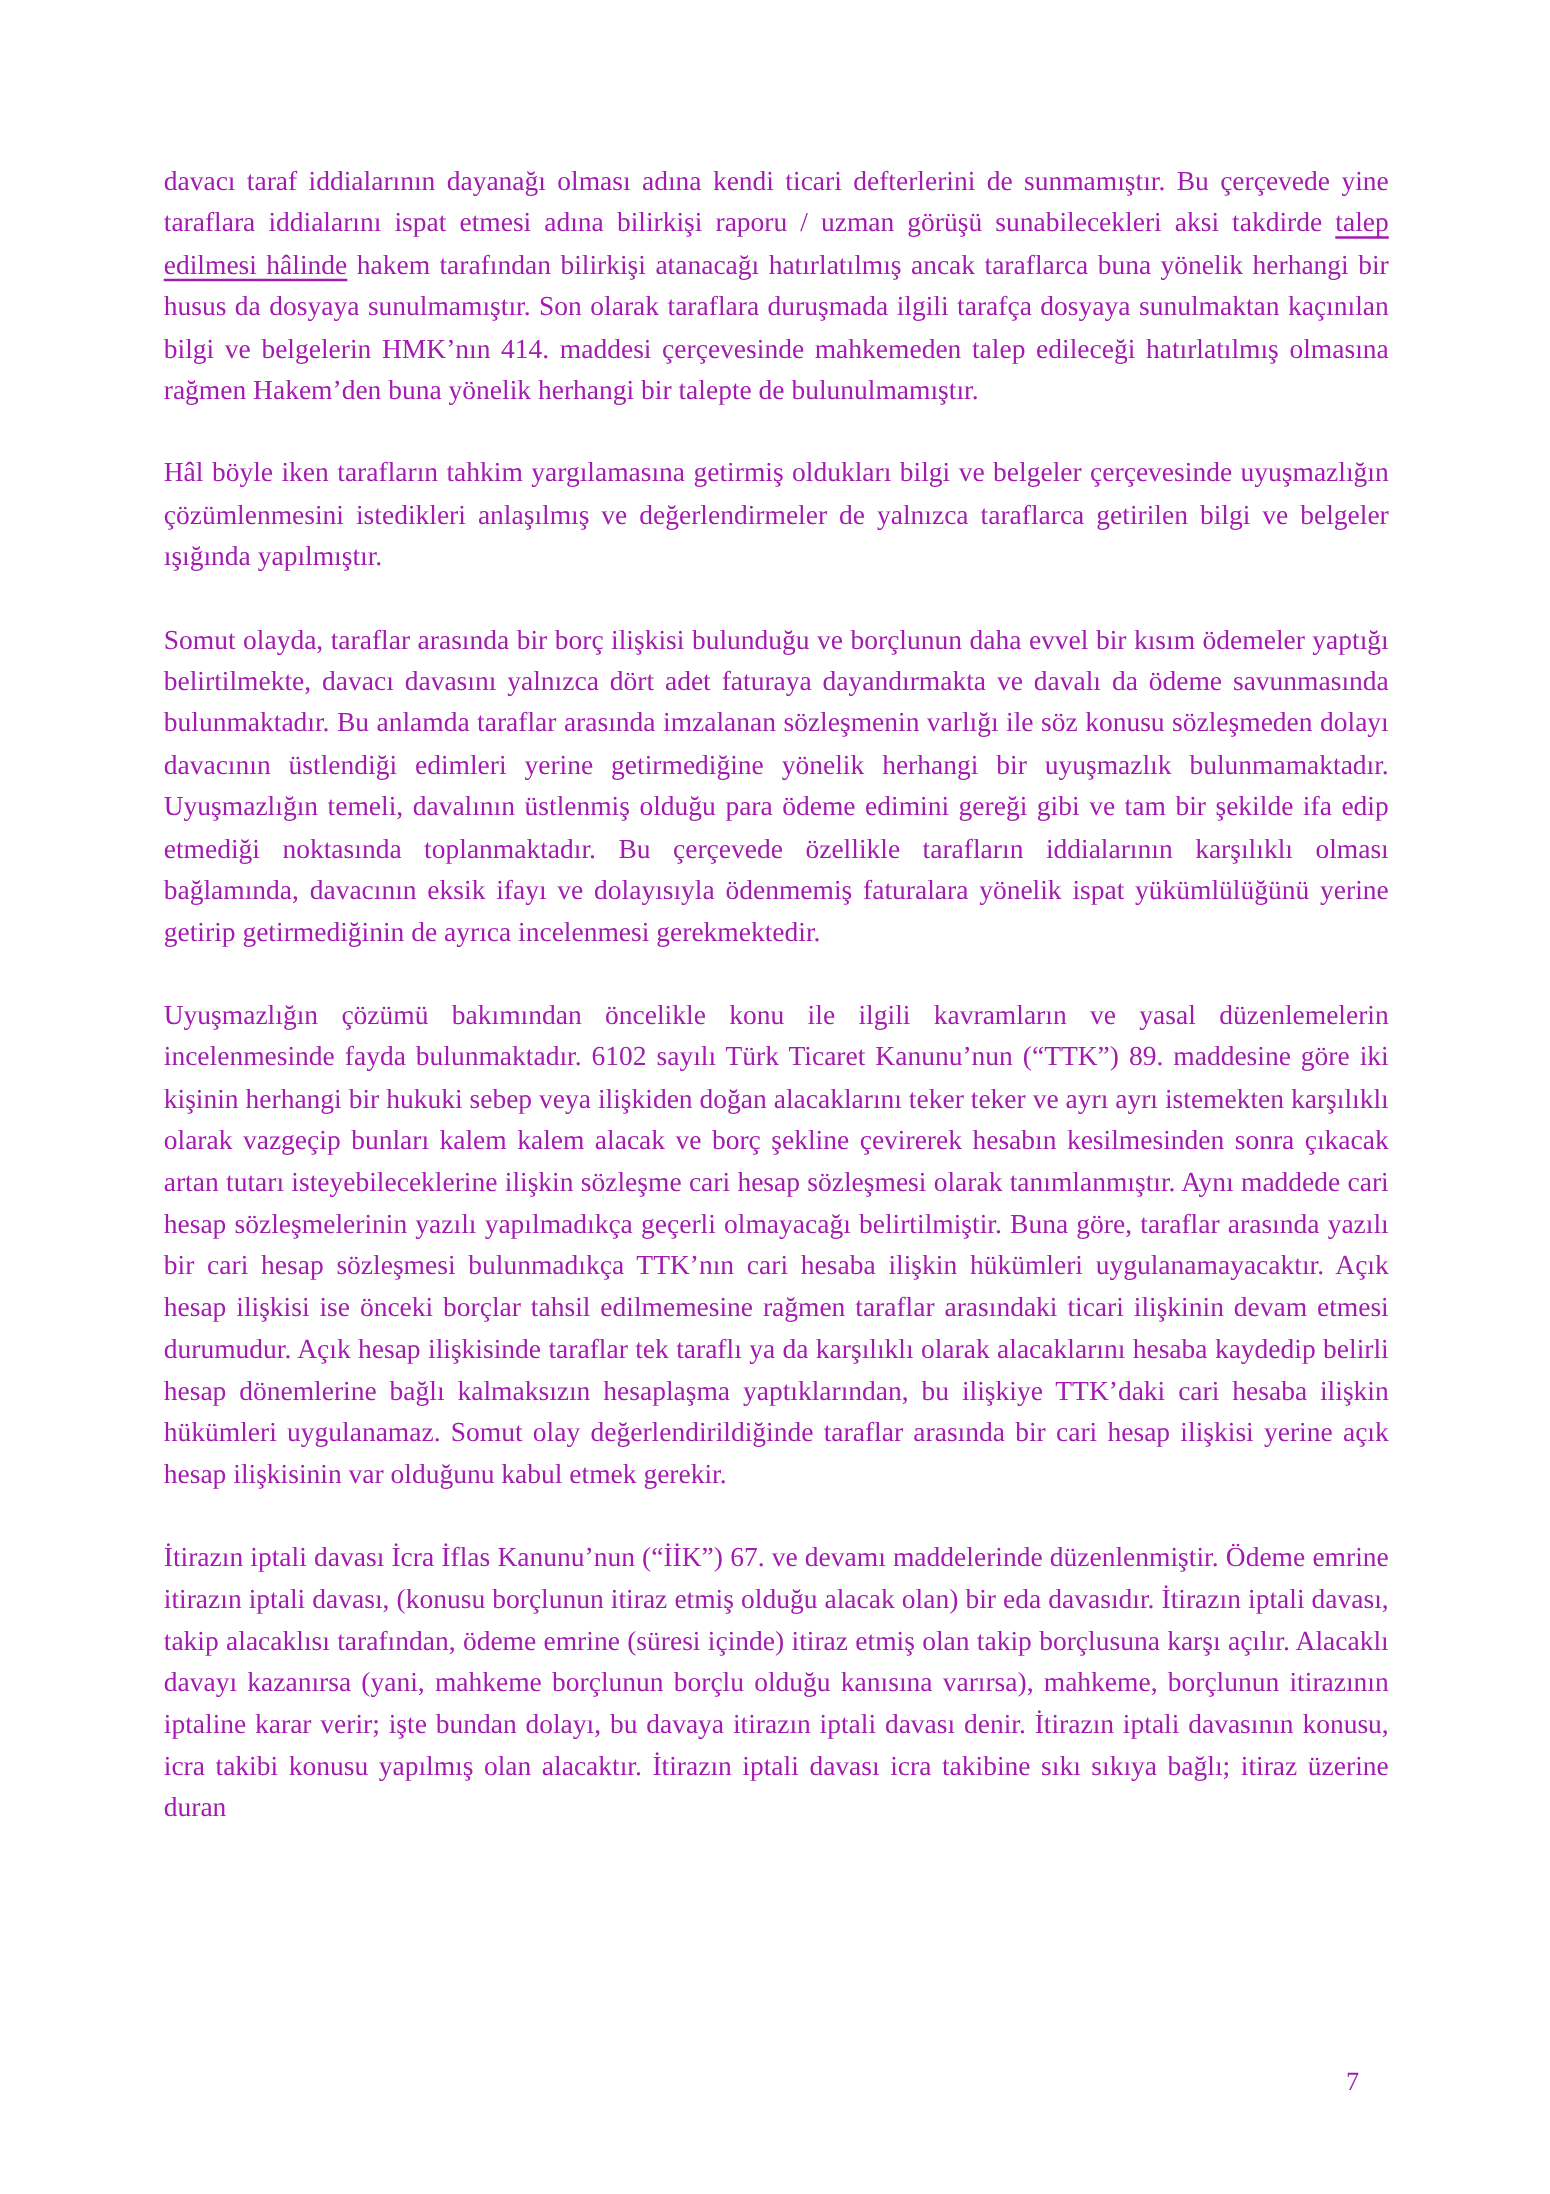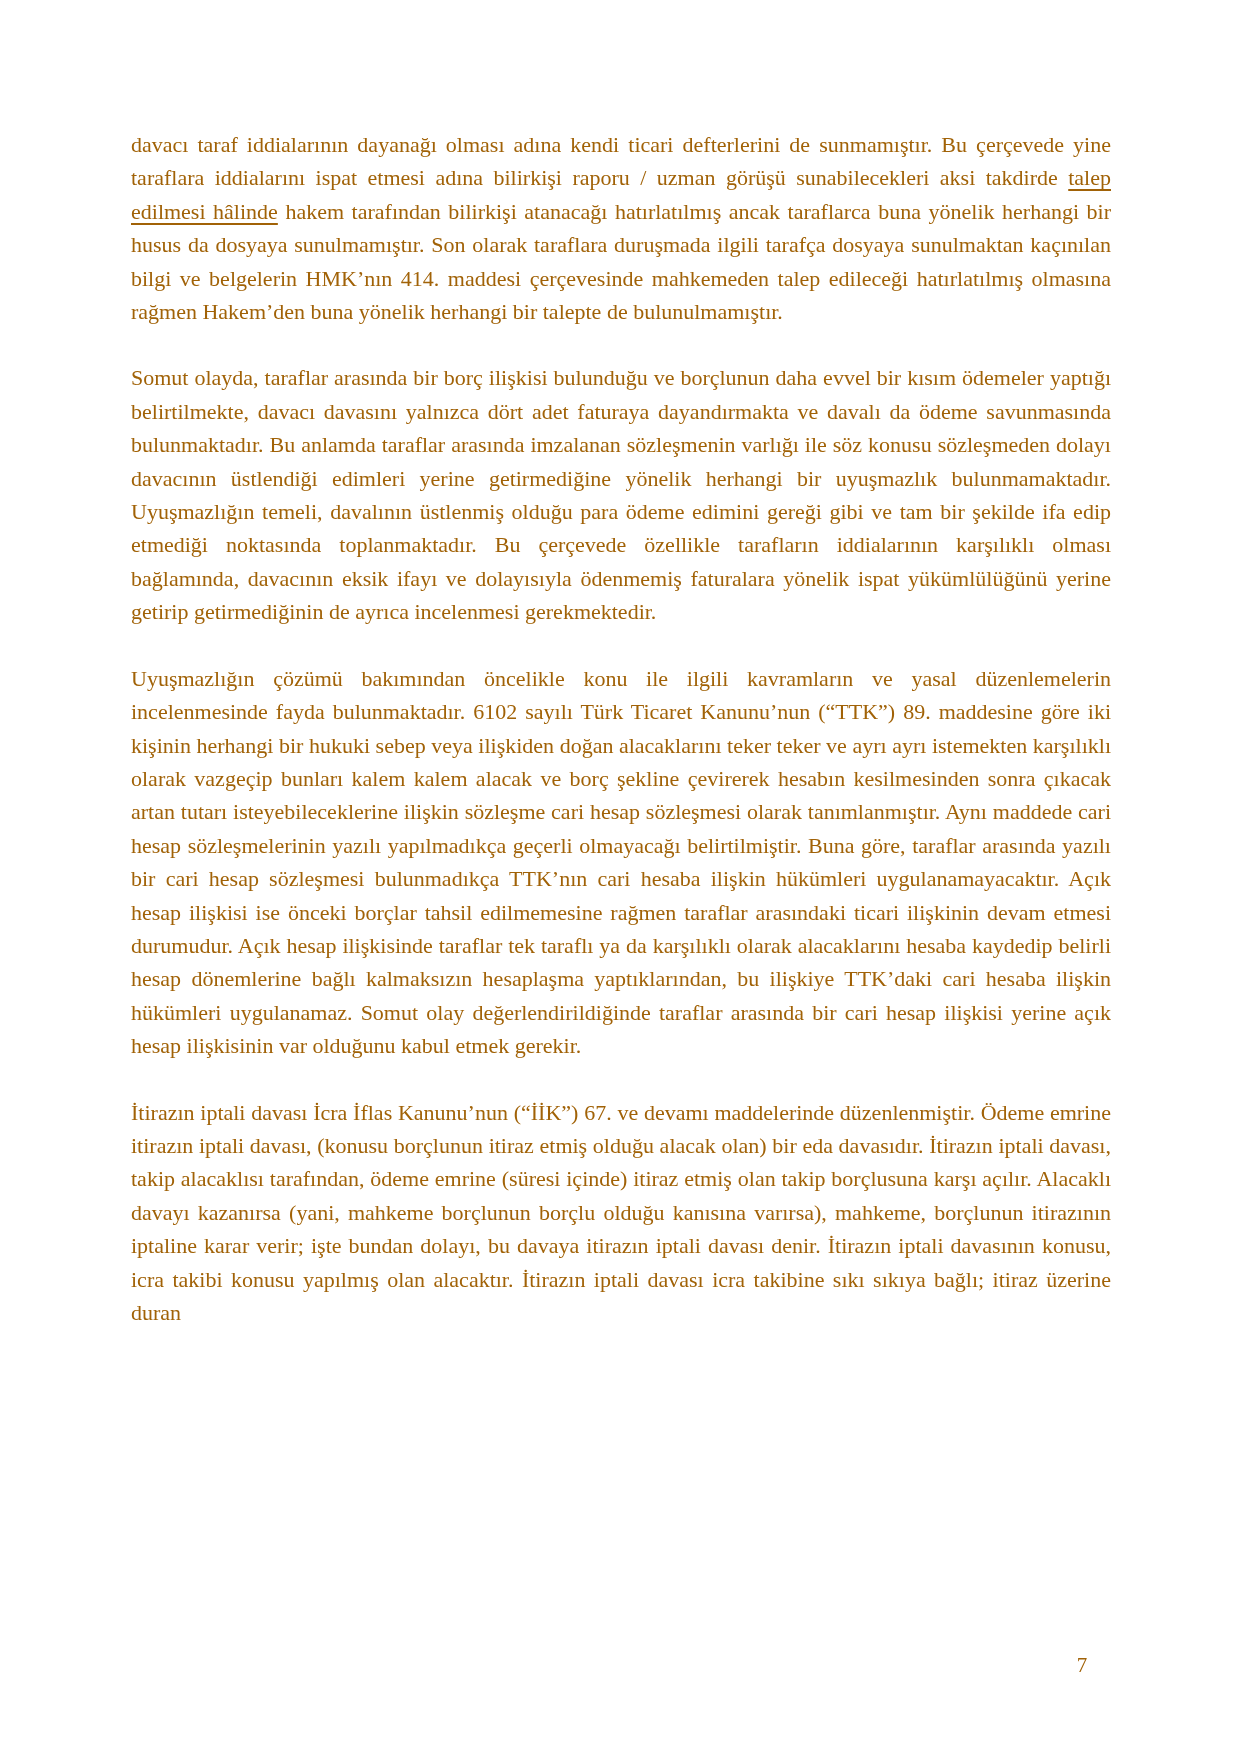--- a/index.html
+++ b/index.html
@@ -5,21 +5,21 @@
   html, body {
     margin: 0;
     padding: 0;
     background: #ffffff;
   }
   .page {
     position: relative;
     width: 1240px;
     height: 1755px;
     background: #ffffff;
-    color: #a16207;
+    color: #a21caf;
     font-family: "Liberation Serif", "DejaVu Serif", serif;
     overflow: hidden;
   }
   .content {
     position: absolute;
     left: 131px;
     top: 128px;
     width: 980px;
   }
   .para {
@@ -50,20 +50,21 @@
   }
 </style>
 </head>
 <body>
 
 <div class="page">
   <div class="content">
 
     <p class="para"><span>davacı taraf iddialarının dayanağı olması adına kendi ticari defterlerini de sunmamıştır. Bu çerçevede yine taraflara iddialarını ispat etmesi adına bilirkişi raporu / uzman görüşü sunabilecekleri aksi takdirde </span><span class="run-underline">talep edilmesi hâlinde</span><span> hakem tarafından bilirkişi atanacağı hatırlatılmış ancak taraflarca buna yönelik herhangi bir husus da dosyaya sunulmamıştır. Son olarak taraflara duruşmada ilgili tarafça dosyaya sunulmaktan kaçınılan bilgi ve belgelerin HMK’nın 414. maddesi çerçevesinde mahkemeden talep edileceği hatırlatılmış olmasına rağmen Hakem’den buna yönelik herhangi bir talepte de bulunulmamıştır.</span></p>
 
+    <p class="para"><span>Hâl böyle iken tarafların tahkim yargılamasına getirmiş oldukları bilgi ve belgeler çerçevesinde uyuşmazlığın çözümlenmesini istedikleri anlaşılmış ve değerlendirmeler de yalnızca taraflarca getirilen bilgi ve belgeler ışığında yapılmıştır.</span></p>
 
     <p class="para"><span>Somut olayda, taraflar arasında bir borç ilişkisi bulunduğu ve borçlunun daha evvel bir kısım ödemeler yaptığı belirtilmekte, davacı davasını yalnızca dört adet faturaya dayandırmakta ve davalı da ödeme savunmasında bulunmaktadır. Bu anlamda taraflar arasında imzalanan sözleşmenin varlığı ile söz konusu sözleşmeden dolayı davacının üstlendiği edimleri yerine getirmediğine yönelik herhangi bir uyuşmazlık bulunmamaktadır. Uyuşmazlığın temeli, davalının üstlenmiş olduğu para ödeme edimini gereği gibi ve tam bir şekilde ifa edip etmediği noktasında toplanmaktadır. Bu çerçevede özellikle tarafların iddialarının karşılıklı olması bağlamında, davacının eksik ifayı ve dolayısıyla ödenmemiş faturalara yönelik ispat yükümlülüğünü yerine getirip getirmediğinin de ayrıca incelenmesi gerekmektedir.</span></p>
 
     <p class="para"><span>Uyuşmazlığın çözümü bakımından öncelikle konu ile ilgili kavramların ve yasal düzenlemelerin incelenmesinde fayda bulunmaktadır. 6102 sayılı Türk Ticaret Kanunu’nun (“</span><span class="run-bold">TTK</span><span>”) 89. maddesine göre iki kişinin herhangi bir hukuki sebep veya ilişkiden doğan alacaklarını teker teker ve ayrı ayrı istemekten karşılıklı olarak vazgeçip bunları kalem kalem alacak ve borç şekline çevirerek hesabın kesilmesinden sonra çıkacak artan tutarı isteyebileceklerine ilişkin sözleşme cari hesap sözleşmesi olarak tanımlanmıştır. Aynı maddede cari hesap sözleşmelerinin yazılı yapılmadıkça geçerli olmayacağı belirtilmiştir. Buna göre, taraflar arasında yazılı bir cari hesap sözleşmesi bulunmadıkça TTK’nın cari hesaba ilişkin hükümleri uygulanamayacaktır. Açık hesap ilişkisi ise önceki borçlar tahsil edilmemesine rağmen taraflar arasındaki ticari ilişkinin devam etmesi durumudur. Açık hesap ilişkisinde taraflar tek taraflı ya da karşılıklı olarak alacaklarını hesaba kaydedip belirli hesap dönemlerine bağlı kalmaksızın hesaplaşma yaptıklarından, bu ilişkiye TTK’daki cari hesaba ilişkin hükümleri uygulanamaz. Somut olay değerlendirildiğinde taraflar arasında bir cari hesap ilişkisi yerine açık hesap ilişkisinin var olduğunu kabul etmek gerekir.</span></p>
 
     <p class="para"><span>İtirazın iptali davası İcra İflas Kanunu’nun (“</span><span class="run-bold">İİK</span><span>”) 67. ve devamı maddelerinde düzenlenmiştir. Ödeme emrine itirazın iptali davası, (konusu borçlunun itiraz etmiş olduğu alacak olan) bir eda davasıdır. İtirazın iptali davası, takip alacaklısı tarafından, ödeme emrine (süresi içinde) itiraz etmiş olan takip borçlusuna karşı açılır. Alacaklı davayı kazanırsa (yani, mahkeme borçlunun borçlu olduğu kanısına varırsa), mahkeme, borçlunun itirazının iptaline karar verir; işte bundan dolayı, bu davaya itirazın iptali davası denir. İtirazın iptali davasının konusu, icra takibi konusu yapılmış olan alacaktır. İtirazın iptali davası icra takibine sıkı sıkıya bağlı; itiraz üzerine duran</span></p>
 
   </div>
 
   <div class="page-number">7</div>

